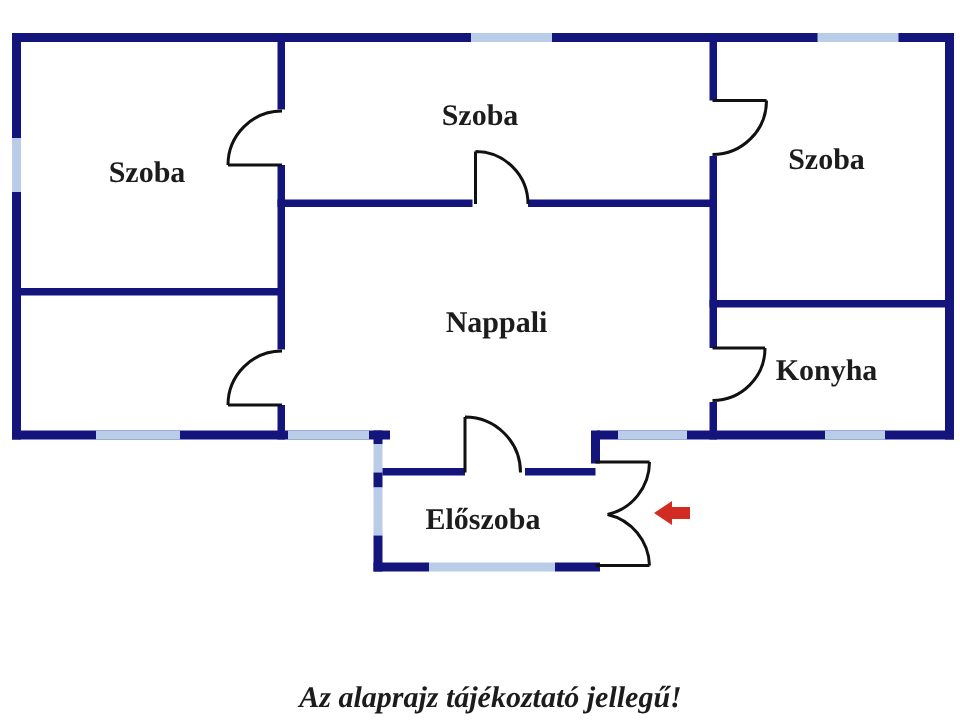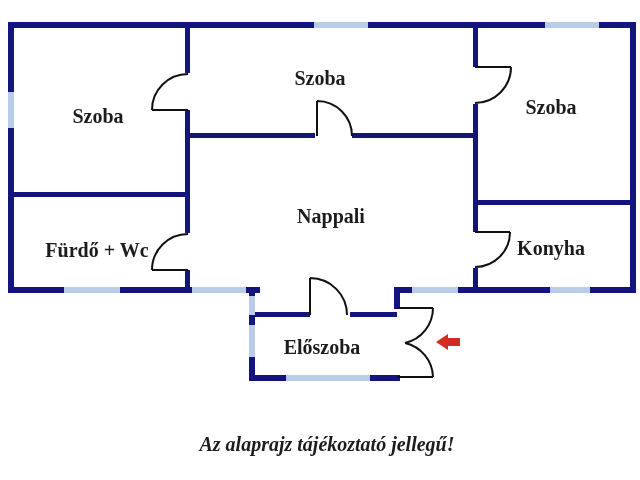--- a/index.html
+++ b/index.html
@@ -91,18 +91,17 @@
 
     <path d="M397,308 H433 M433,308 A36,36 0 0 1 405,343 M405,343 A36,36 0 0 1 433,377 M397,377 H433"></path>
 
     <polygon class="arrow" points="436,342 448,334 448,338 460,338 460,346 448,346 448,350"></polygon>
   </svg>
 
   <div class="lbl" style="left:98px;top:116px">Szoba</div>
   <div class="lbl" style="left:320px;top:78px">Szoba</div>
   <div class="lbl" style="left:551px;top:107px">Szoba</div>
   <div class="lbl" style="left:331px;top:216px">Nappali</div>
-  <div class="lbl" style="left:97px;top:250px">Fürdő + Wc</div>
   <div class="lbl" style="left:551px;top:248px">Konyha</div>
   <div class="lbl" style="left:322px;top:347px">Előszoba</div>
 
-  <div class="caption" style="left:327px;top:444px">Az alaprajz tájékoztató jellegű!</div>
+  <div class="caption" style="left:327px;top:466px">Az alaprajz tájékoztató jellegű!</div>
 </div>
 
 </body></html>

